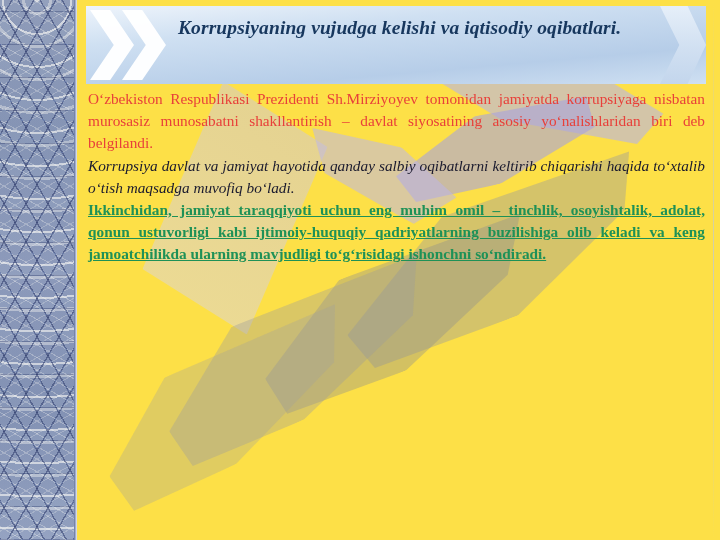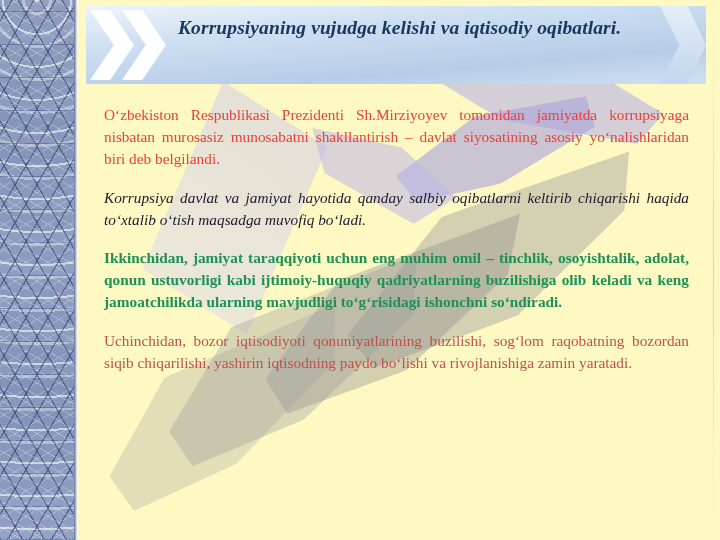--- a/index.html
+++ b/index.html
@@ -5,21 +5,21 @@
   html, body {
     margin: 0;
     padding: 0;
     background: #ffffff;
   }
   #slide {
     position: relative;
     width: 720px;
     height: 540px;
     overflow: hidden;
-    background: #fef9c3;
+    background: #fde047;
     font-family: "Liberation Serif", "DejaVu Serif", serif;
   }
 
   
   .left-border {
     position: absolute;
     left: 0; top: 0;
     width: 74px; height: 540px;
     background:
       repeating-linear-gradient(60deg,
@@ -166,30 +166,30 @@
     letter-spacing: .1px;
   }
 
   
   .body {
     position: absolute;
     left: 88px; top: 88px;
     width: 617px;
   }
   .para {
-    margin: 16px;
+    margin: 0;
     text-align: justify;
     text-justify: inter-word;
     font-size: 15.3px;
     line-height: 22.2px;
   }
   .p-red-1  { color: #e8403a; }
   .p-dark   { color: #1a1a2e; font-style: italic; }
   .p-blue   { color: #1f6cb0; font-weight: bold; }
-  .p-green  { color: #1e9157; font-weight: bold; }
+  .p-green  { color: #1e9157; font-weight: bold; text-decoration: underline; }
   .p-red-2  { color: #c0504d; }
   .p-navy   { color: #17294d; font-weight: bold; }
 
   
   .right-rule {
     position: absolute;
     right: 6px; top: 0;
     width: 1px; height: 540px;
     background: linear-gradient(180deg, rgba(190,200,215,.0), rgba(190,200,215,.75), rgba(190,200,215,.0));
   }
@@ -215,17 +215,16 @@
     <div class="chev chev-1"></div>
     <div class="chev chev-2"></div>
     <div class="banner-tail"></div>
     <div class="title-text">Korrupsiyaning vujudga kelishi va iqtisodiy oqibatlari.</div>
   </div>
 
   <div class="body">
     <p class="para p-red-1">O‘zbekiston Respublikasi Prezidenti Sh.Mirziyoyev tomonidan jamiyatda korrupsiyaga nisbatan murosasiz munosabatni shakllantirish – davlat siyosatining asosiy yo‘nalishlaridan biri deb belgilandi.</p>
     <p class="para p-dark">Korrupsiya davlat va jamiyat hayotida qanday salbiy oqibatlarni keltirib chiqarishi haqida to‘xtalib o‘tish maqsadga muvofiq bo‘ladi.</p>
     <p class="para p-green">Ikkinchidan, jamiyat taraqqiyoti uchun eng muhim omil – tinchlik, osoyishtalik, adolat, qonun ustuvorligi kabi ijtimoiy-huquqiy qadriyatlarning buzilishiga olib keladi va keng jamoatchilikda ularning mavjudligi to‘g‘risidagi ishonchni so‘ndiradi.</p>
-    <p class="para p-red-2">Uchinchidan, bozor iqtisodiyoti qonuniyatlarining buzilishi, sog‘lom raqobatning bozordan siqib chiqarilishi, yashirin iqtisodning paydo bo‘lishi va rivojlanishiga zamin yaratadi.</p>
   </div>
 
   <div class="right-rule"></div>
 </div>
 
 </body></html>

